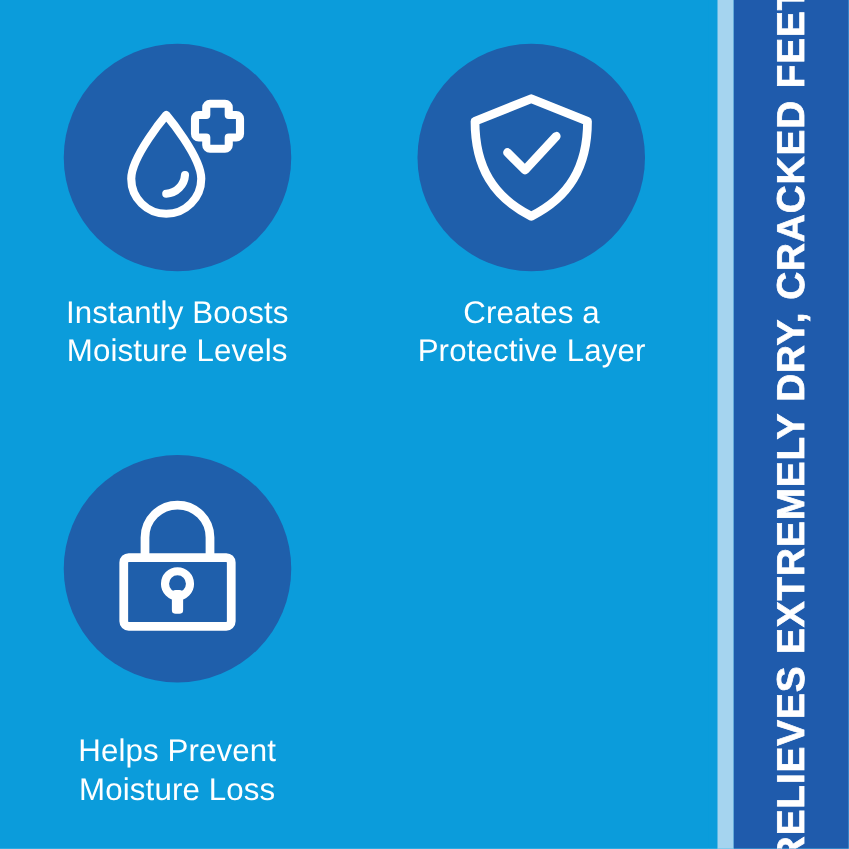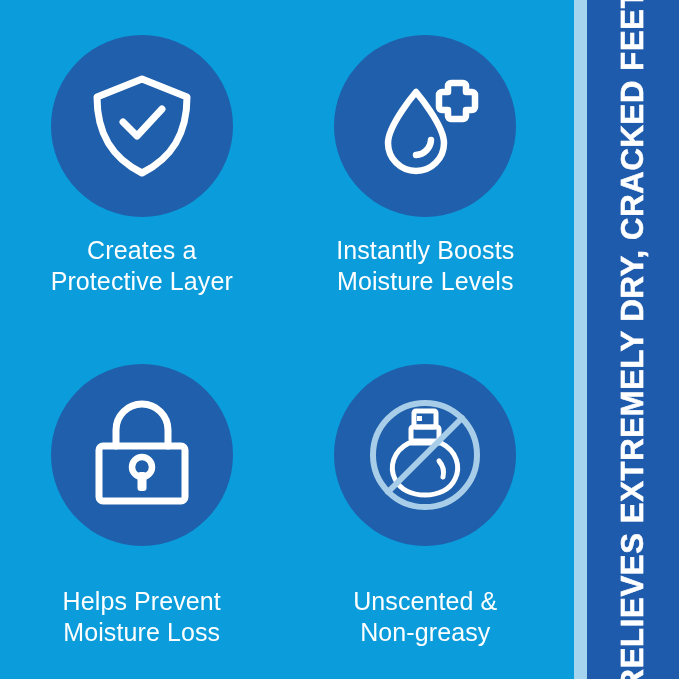--- a/index.html
+++ b/index.html
@@ -99,77 +99,60 @@
 <body>
 
 <div id="infographic">
 
   <div class="features-panel">
     <div class="feature-grid">
 
       <div class="feature-cell">
         <div class="icon-circle">
           <span>
-            <svg width="104" height="108" viewBox="0 0 104 108" fill="none">
-              <path d="M52 7 L97 25 C97 62 82 86 52 101 C22 86 7 62 7 25 Z" stroke="#ffffff" stroke-width="7" stroke-linejoin="round" fill="none"></path>
-              <path d="M33 50 L47 64 L72 37" stroke="#ffffff" stroke-width="7" stroke-linecap="round" stroke-linejoin="round" fill="none"></path>
-            </svg>
-          </span>
-        </div>
-        <div class="feature-label">Creates a
-Protective Layer</div>
-      </div>
-
-      <div class="feature-cell">
-        <div class="icon-circle">
-          <span>
             <svg width="112" height="112" viewBox="0 0 112 112" fill="none">
               <path d="M47 22 C47 22 19 55 19 73 a28 28 0 0 0 56 0 C75 55 47 22 47 22 Z" stroke="#ffffff" stroke-width="6.5" stroke-linejoin="round" fill="none"></path>
               <path d="M62 70 a16 16 0 0 1 -15 15" stroke="#ffffff" stroke-width="6.5" stroke-linecap="round" fill="none"></path>
               <path d="M82 13 h12 a3 3 0 0 1 3 3 v6 h6 a3 3 0 0 1 3 3 v12 a3 3 0 0 1 -3 3 h-6 v6 a3 3 0 0 1 -3 3 h-12 a3 3 0 0 1 -3 -3 v-6 h-6 a3 3 0 0 1 -3 -3 v-12 a3 3 0 0 1 3 -3 h6 v-6 a3 3 0 0 1 3 -3 Z" stroke="#ffffff" stroke-width="6.5" stroke-linejoin="round" fill="none"></path>
             </svg>
           </span>
         </div>
         <div class="feature-label">Instantly Boosts
 Moisture Levels</div>
+      </div>
+
+      <div class="feature-cell">
+        <div class="icon-circle">
+          <span>
+            <svg width="104" height="108" viewBox="0 0 104 108" fill="none">
+              <path d="M52 7 L97 25 C97 62 82 86 52 101 C22 86 7 62 7 25 Z" stroke="#ffffff" stroke-width="7" stroke-linejoin="round" fill="none"></path>
+              <path d="M33 50 L47 64 L72 37" stroke="#ffffff" stroke-width="7" stroke-linecap="round" stroke-linejoin="round" fill="none"></path>
+            </svg>
+          </span>
+        </div>
+        <div class="feature-label">Creates a
+Protective Layer</div>
       </div>
 
       <div class="feature-cell row2">
         <div class="icon-circle">
           <span>
             <svg width="100" height="106" viewBox="0 0 100 106" fill="none">
               <path d="M24 44 V28 a26 26 0 0 1 52 0 V44" stroke="#ffffff" stroke-width="7" stroke-linecap="round" fill="none"></path>
               <rect x="7" y="44" width="86" height="55" rx="4" stroke="#ffffff" stroke-width="7" fill="none"></rect>
               <circle cx="50" cy="65" r="10" stroke="#ffffff" stroke-width="6.5" fill="none"></circle>
               <path d="M50 72 L46 88 h8 Z" fill="#ffffff"></path>
               <rect x="45.5" y="70" width="9" height="19" rx="3" fill="#ffffff"></rect>
             </svg>
           </span>
         </div>
         <div class="feature-label">Helps Prevent
 Moisture Loss</div>
       </div>
 
-      <div class="feature-cell row2">
-        <div class="icon-circle">
-          <span>
-            <svg width="120" height="120" viewBox="0 0 120 120" fill="none">
-              <circle cx="60" cy="60" r="52" stroke="#a8cde8" stroke-width="6" fill="none"></circle>
-              <rect x="49" y="16" width="22" height="16" rx="2" stroke="#ffffff" stroke-width="5" fill="none"></rect>
-              <rect x="52" y="21" width="5" height="5" fill="#ffffff"></rect>
-              <rect x="46" y="32" width="28" height="14" rx="2" stroke="#ffffff" stroke-width="5" fill="none"></rect>
-              <path d="M44 48 C28 56 24 72 30 84 C35 95 47 100 60 100 C73 100 85 95 90 84 C96 72 92 56 76 48 Z" stroke="#ffffff" stroke-width="5" stroke-linejoin="round" fill="none"></path>
-              <path d="M74 66 a18 18 0 0 1 4 16" stroke="#ffffff" stroke-width="5" stroke-linecap="round" fill="none"></path>
-              <line x1="23" y1="97" x2="97" y2="23" stroke="#a8cde8" stroke-width="6" stroke-linecap="round"></line>
-            </svg>
-          </span>
-        </div>
-        <div class="feature-label">Unscented &amp;
-Non-greasy</div>
-      </div>
 
     </div>
   </div>
 
   <div class="side-banner">
     <div class="stripe-bright"></div>
     <div class="stripe-light"></div>
     <div class="banner-body">
       <div class="banner-text">RELIEVES EXTREMELY DRY, CRACKED FEET</div>
     </div>

